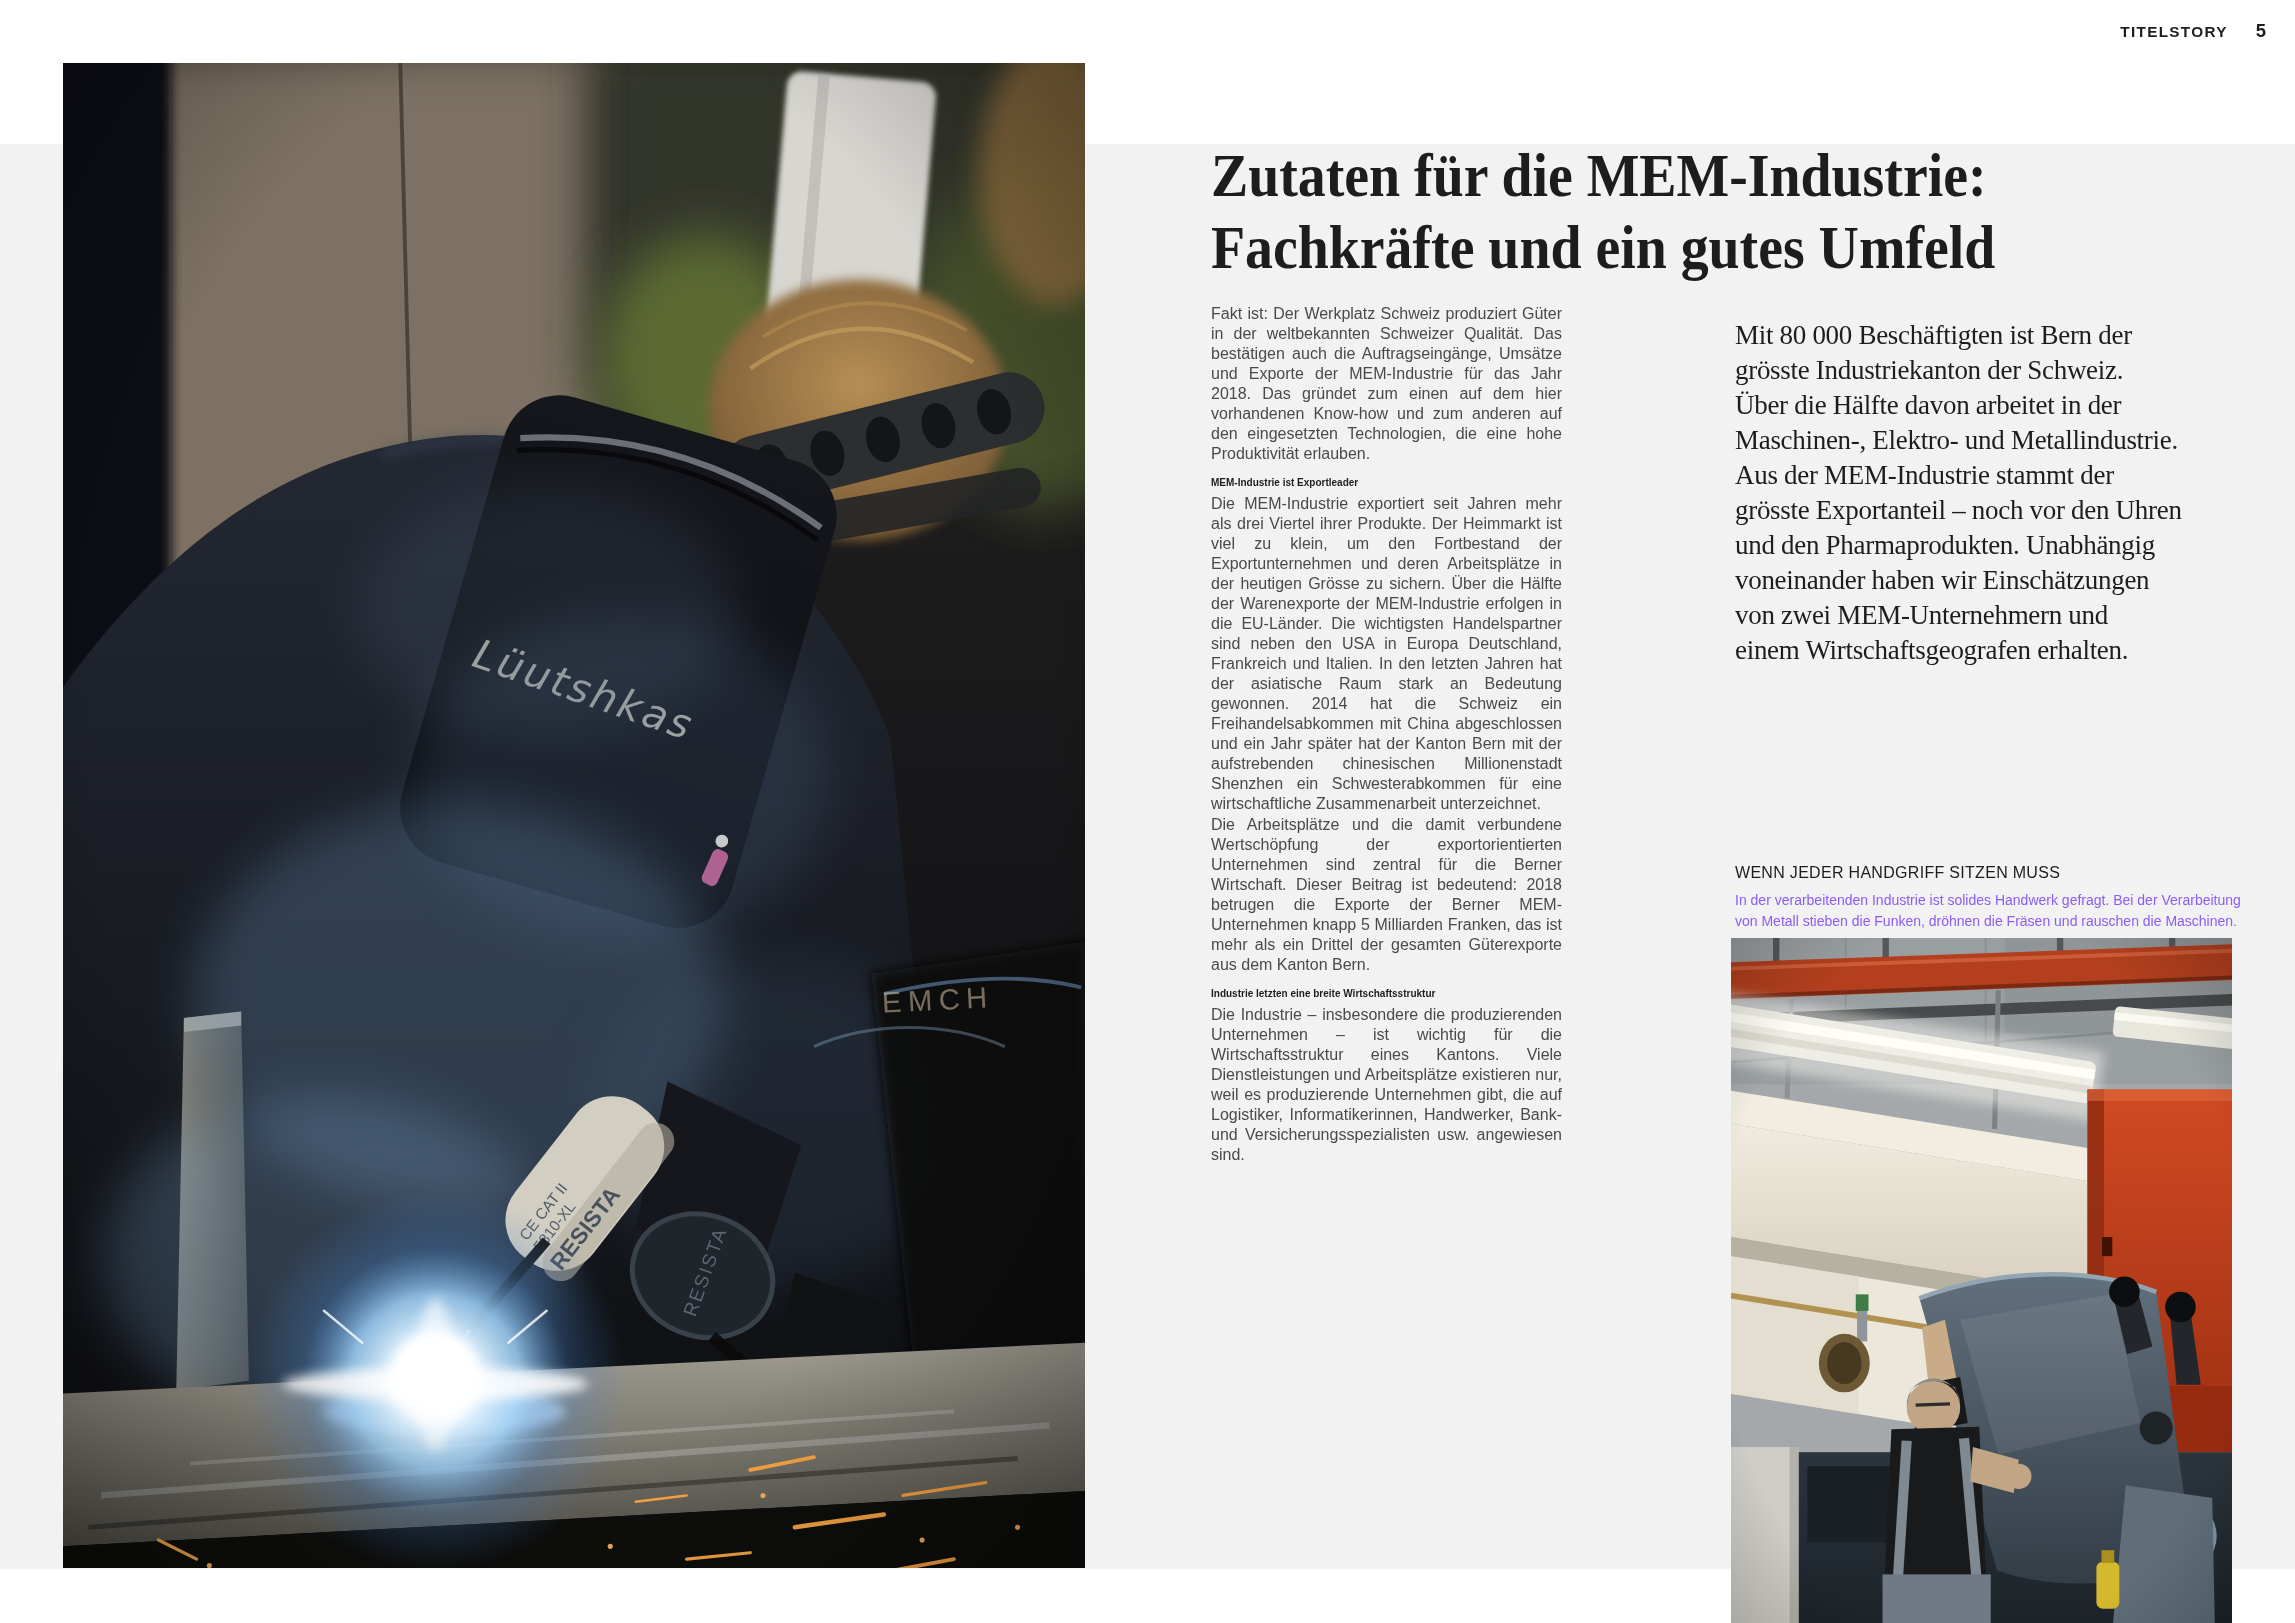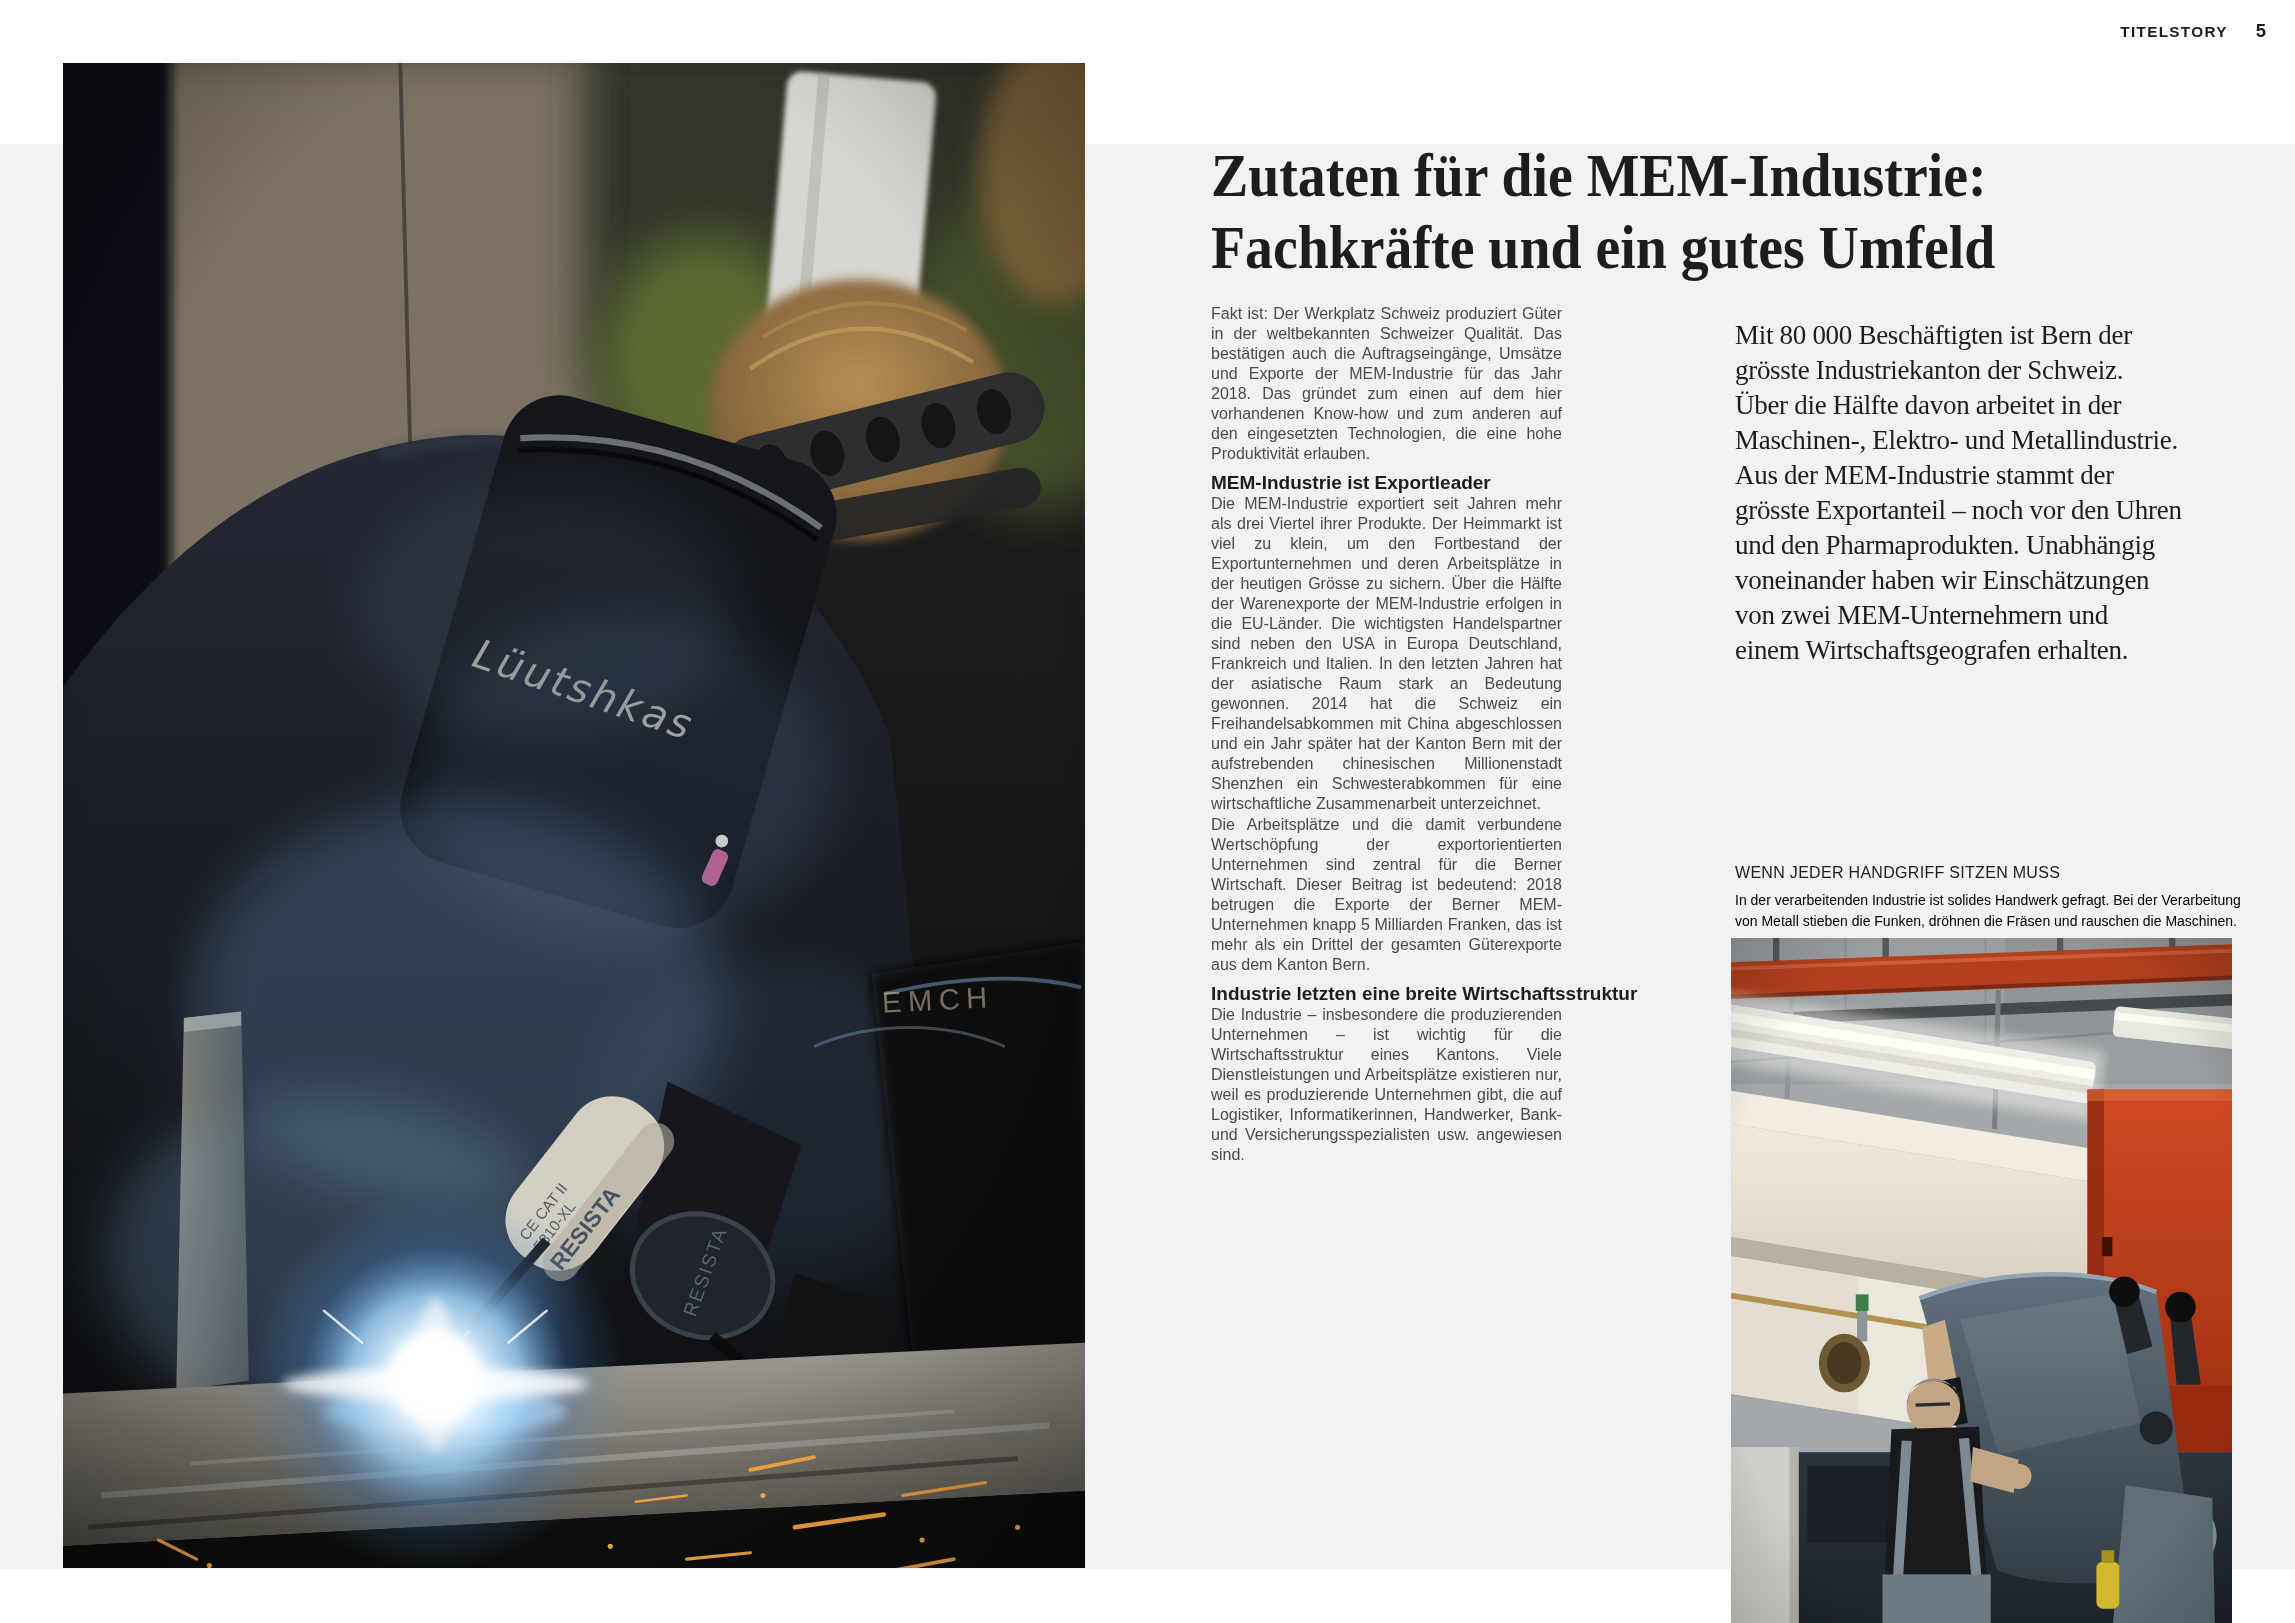--- a/index.html
+++ b/index.html
@@ -38,38 +38,38 @@
     letter-spacing:0;
   }
   .body-col{
     position:absolute;left:1211px;top:304px;width:351px;
     font-size:16px;line-height:20px;color:#4a4a48;
     text-align:justify;hyphens:auto;
   }
   .body-col p{margin:0 0 9px 0;}
   .body-col p.after-head{margin-bottom:1px;}
   .body-col h3{
-    margin:2.5px 0 1.9px 0;font-size:19px;line-height:19px;
+    margin:2.5px 0 1.9px 0;font-size:10px;line-height:19px;
     color:#1d1d1b;font-weight:700;white-space:nowrap;text-align:left;
   }
   .lead{
     position:absolute;left:1735px;top:318px;width:573px;
     font-family:"Liberation Serif",serif;
     font-size:27px;line-height:35px;color:#1d1d1b;
     white-space:pre-line;letter-spacing:-0.3px;
   }
   .caption{
     position:absolute;left:1735px;top:863px;width:560px;color:#1d1d1b;
   }
   .caption h4{
     margin:0 0 7.6px 0;font-size:16px;line-height:19px;font-weight:400;
     letter-spacing:0.3px;
   }
   .caption .caption-text{
-    font-size:14px;line-height:21px;color:#000000;white-space:pre-line;
+    font-size:14px;line-height:21px;color:#8b5cf6;white-space:pre-line;
   }
   text{font-family:"Liberation Sans",sans-serif;}
   .hand{font-family:"DejaVu Sans",sans-serif;font-style:italic;}
 </style>
 </head>
 <body>
 
 <div class="band"></div>
 
 <div class="page-header">

